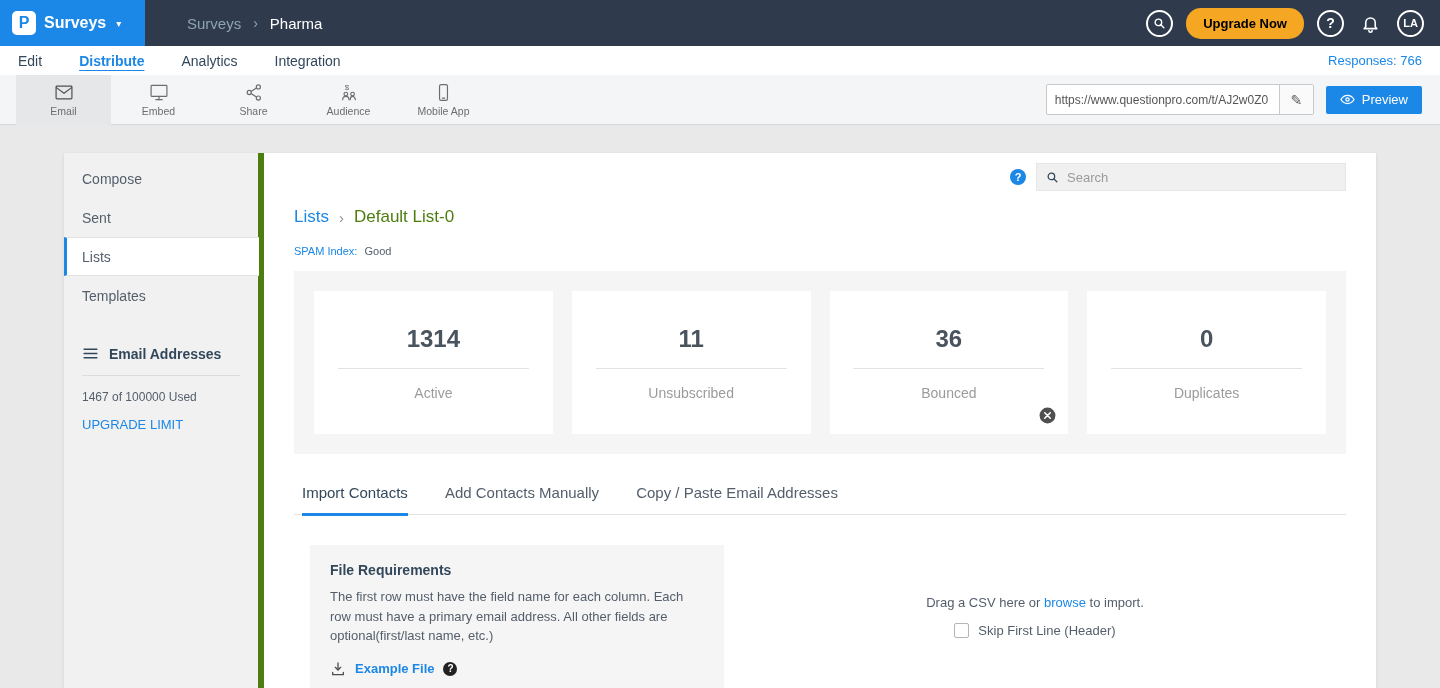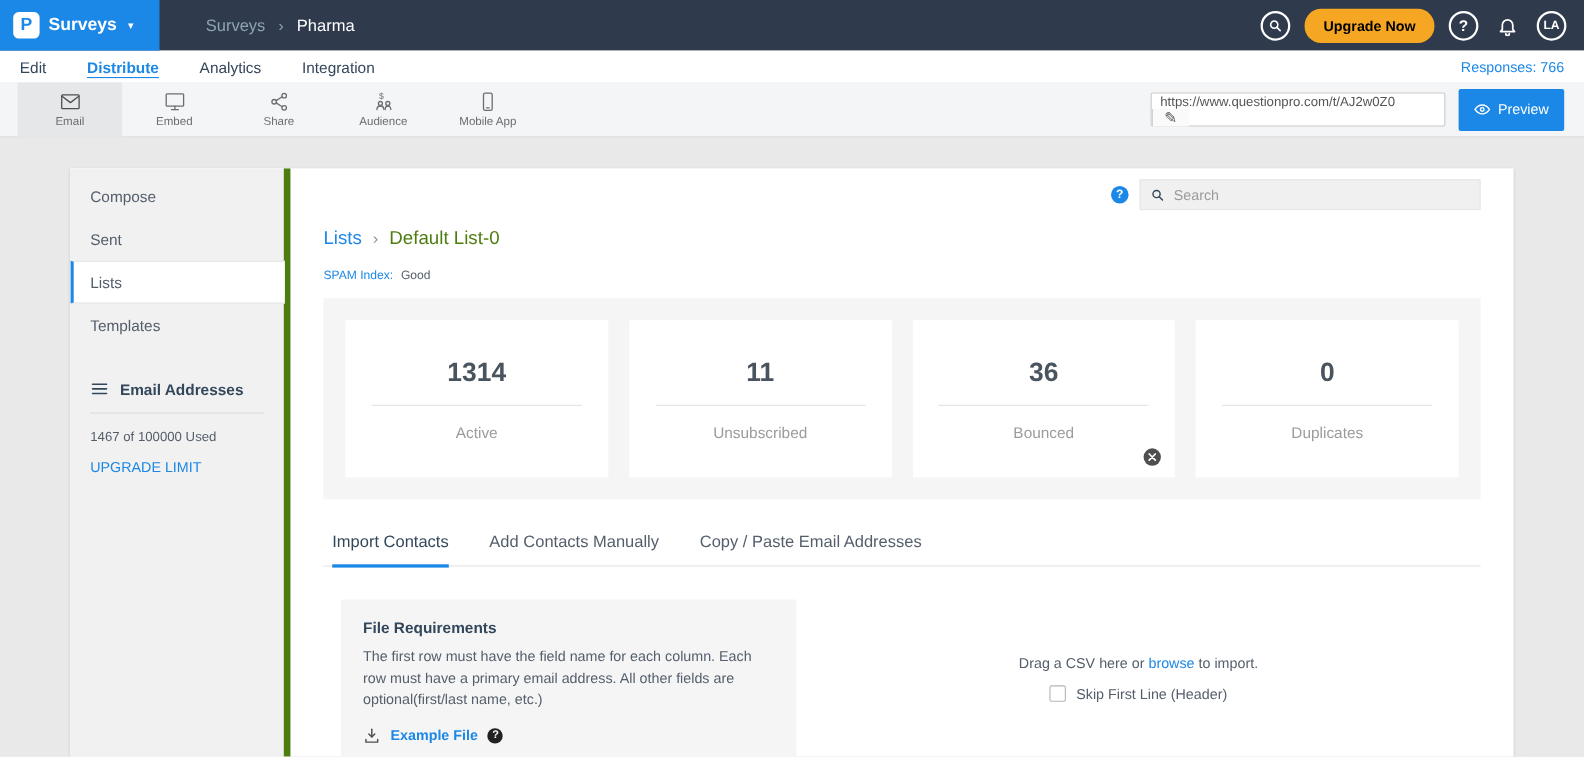--- a/index.html
+++ b/index.html
@@ -26,24 +26,24 @@
   .nav-tab { margin-right:37px; font-size:14px; color:#33475b; cursor:pointer; }
   .nav-tab.active { color:#1b87e6; font-weight:bold; text-decoration:underline; text-underline-offset:4px; }
   .responses { margin-left:auto; font-size:13px; color:#1b87e6; }
 
   
   .toolbar { height:50px; background:#f4f5f6; border-bottom:1px solid #d8d8d8; display:flex; align-items:center; padding:0 0 0 16px; }
   .tool-item { width:95px; height:50px; display:flex; flex-direction:column; align-items:center; justify-content:center; gap:3px; color:#6d6d6d; font-size:10.5px; cursor:pointer; }
   .tool-item.active { background:#e6e7e8; }
   .tool-item svg { display:block; }
   .toolbar-right { margin-left:auto; display:flex; align-items:center; gap:12px; padding-right:18px; }
-  .url-wrap { width:268px; height:31px; background:#fff; border:1px solid #c9c9c9; border-radius:2px; display:flex; align-items:stretch;flex-direction:column; }
+  .url-wrap { width:268px; height:31px; background:#fff; border:1px solid #c9c9c9; border-radius:2px; display:flex; align-items:stretch; }
   .url-input { flex:1; border:none; outline:none; font-size:12px; color:#555; padding:0 8px; font-family:"Liberation Sans", sans-serif; min-width:0; background:transparent; }
   .pencil-btn { width:34px; border:none; border-left:1px solid #c9c9c9; background:#fafafa; color:#555; font-size:14px; cursor:pointer; }
-  .preview-btn { background:#1b87e6; color:#fff; border:none; border-radius:2px; font-size:13px; padding:0 14px; height:38px; display:flex; align-items:center; gap:7px; cursor:pointer; }
+  .preview-btn { background:#1b87e6; color:#fff; border:none; border-radius:2px; font-size:13px; padding:0 14px; height:28px; display:flex; align-items:center; gap:7px; cursor:pointer; }
 
   
   .content { position:absolute; top:126px; left:0; right:0; bottom:0; background:#e9e9e9; }
   .card { position:absolute; left:64px; right:64px; top:27px; bottom:0; background:#fff; box-shadow:0 1px 3px rgba(0,0,0,0.1); display:flex; overflow:hidden; }
 
   
   .side { width:200px; background:#f1f1f1; border-right:6px solid #4d7c0f; padding-top:6px; flex:0 0 auto; }
   .side-item { height:39px; display:flex; align-items:center; padding-left:18px; font-size:14px; color:#545e6b; cursor:pointer; }
   .side-item.active { background:#fff; border-left:3px solid #1b87e6; padding-left:15px; border-top:1px solid #e2e2e2; border-bottom:1px solid #e2e2e2; margin-right:-1px; }
   .side-section { margin-top:30px; padding:0 18px; }

